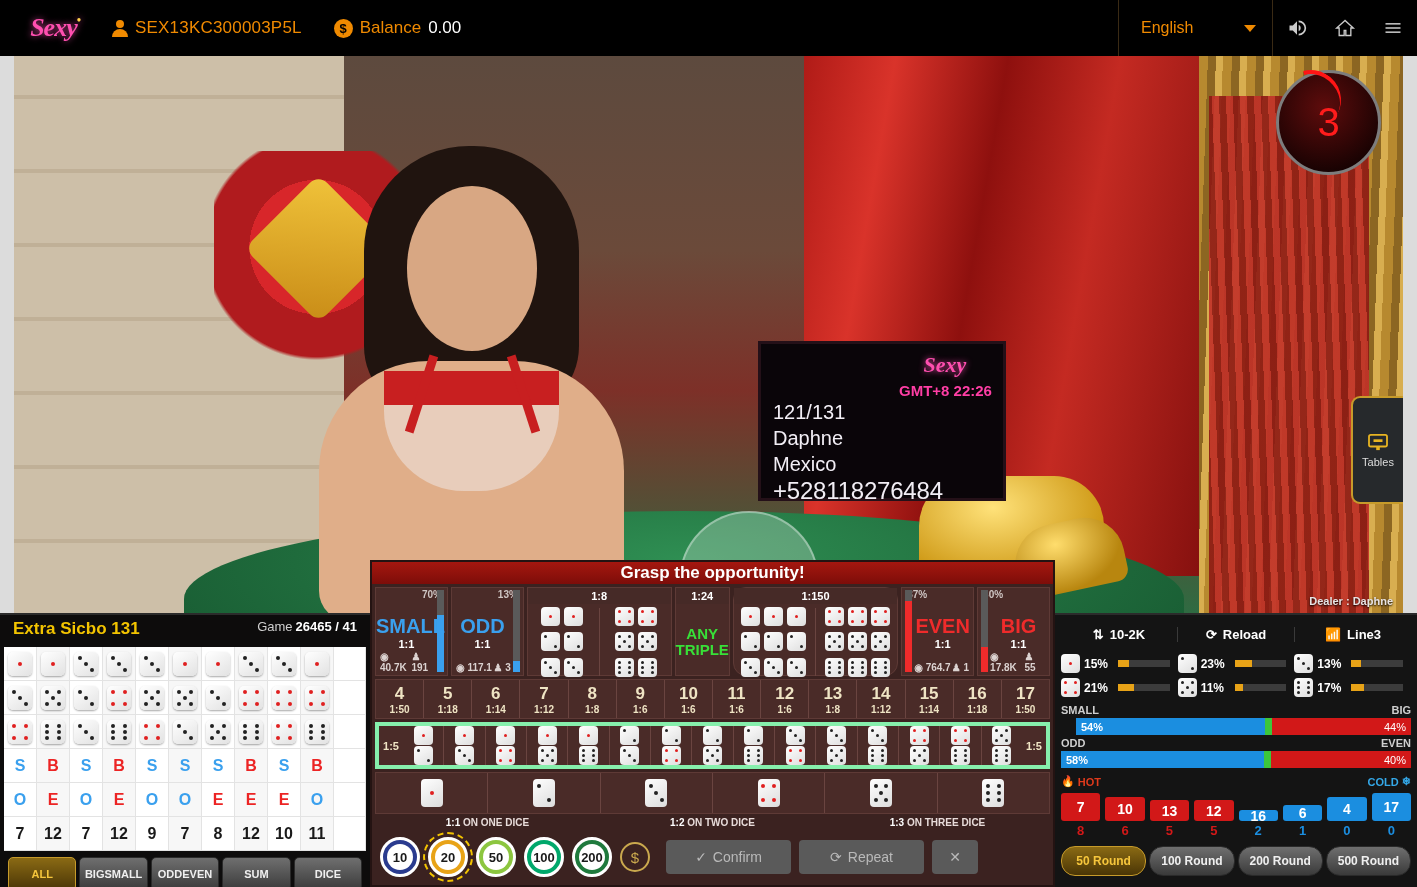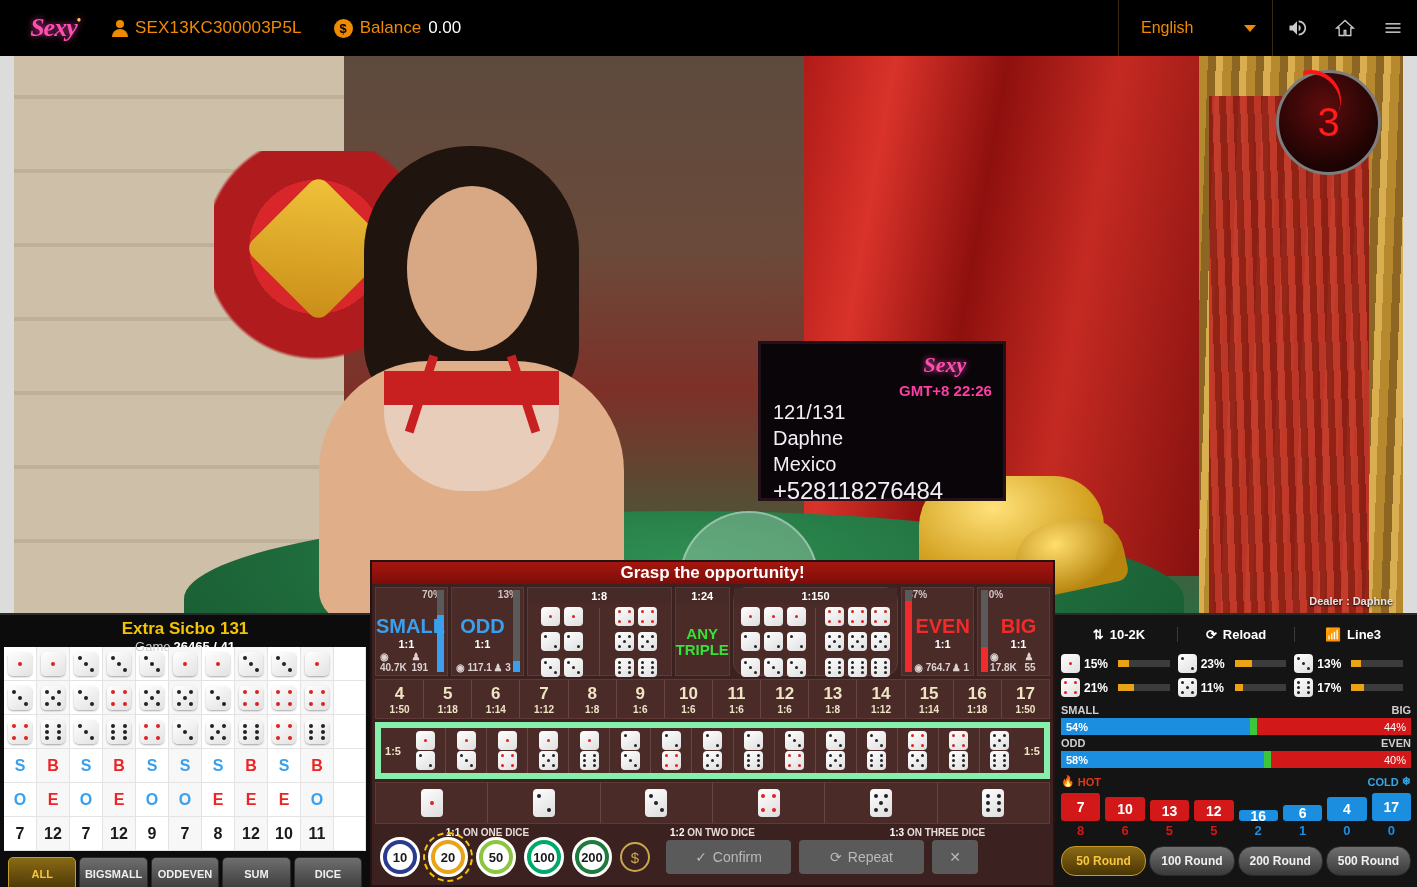--- a/index.html
+++ b/index.html
@@ -88,21 +88,21 @@
   .v-dealerlbl { position:absolute; right:10px; bottom:6px; color:#e8e3e3; font-size:11px; font-weight:bold;
                  text-shadow:0 1px 2px #000;}
   .tables-tab { position:absolute; right:0; top:340px; width:52px; height:108px;
                 background:#26292c; border:2px solid #c79b2a; border-right:none; border-radius:9px 0 0 9px;
                 display:flex; flex-direction:column; align-items:center; justify-content:center; gap:5px;}
   .tables-tab .tlbl { color:#ddd; font-size:11px;}
 
   
   .road { position:absolute; left:0; top:613px; width:370px; height:274px; background:#0d0c0c;
           border-top:2px solid #2b2b2b; padding:4px;}
-  .road-hd { height:28px; display:flex; align-items:center; justify-content:space-between; padding:0 9px;flex-direction:column;}
+  .road-hd { height:28px; display:flex; align-items:flex-start; justify-content:space-between; padding:0 9px;}
   .road-title{ color:#f3c400; font-size:17px; font-weight:bold;}
   .road-game { color:#fff; font-size:13px; font-weight:bold;}
   .road-game .lbl{ color:#cfcfcf; font-weight:normal; margin-right:3px;}
   .grid { background:#fff; width:362px; }
   .grow { display:flex; height:34px; }
   .gcell { width:33px; height:34px; border-right:1px solid #e3e3e3; border-bottom:1px solid #e3e3e3;
            display:flex; align-items:center; justify-content:center; }
   .gcell.alt { background:#f7f7f7;}
   .die { width:24px; height:24px; border-radius:5px; background:linear-gradient(145deg,#fff,#e2e2e2);
          box-shadow:0 1px 2px rgba(0,0,0,.35); display:grid; grid-template-columns:repeat(3,1fr);
@@ -143,21 +143,21 @@
   .die2.red i{background:#e02020;}
   .vdiv { width:1px; background:#6a4440; margin:4px 2px;}
   .anytrip { display:flex;align-items:center;justify-content:center;height:76px;color:#38e038;
              font-size:15px;font-weight:bold;text-align:center;line-height:16px;}
   .numrow { display:flex; height:40px; margin:0 3px; background:#4a2b28; border:1px solid #5e3a36;}
   .numcell{ flex:1; border-right:1px solid #6a4440; display:flex;flex-direction:column;
             align-items:center;justify-content:center;}
   .numcell:last-child{border-right:none;}
   .numcell b{ color:#efe4c4; font-size:17px;}
   .numcell s{ color:#efe4c4; font-size:10px; text-decoration:none; font-weight:bold;}
-  .pairrow{ display:flex; height:57px; margin:3px; background:#4a2b28; border:6px solid #86efac; align-items:stretch;}
+  .pairrow{ display:flex; height:47px; margin:3px; background:#4a2b28; border:4px solid #86efac; align-items:stretch;}
   .pr-side{ width:24px; display:flex;align-items:center;justify-content:center;color:#efe4c4;font-size:11px;font-weight:bold;}
   .pr-mid{ flex:1; display:flex; }
   .pcell{ flex:1; border-right:1px solid #6a4440; display:flex;flex-direction:column;align-items:center;
           justify-content:center; gap:1px;}
   .pcell:last-child{border-right:none;}
   .onedice{ display:flex; height:42px; margin:0 3px; background:#4a2b28; border:1px solid #5e3a36;}
   .odcell{ flex:1; border-right:1px solid #6a4440; display:flex;align-items:center;justify-content:center;}
   .odcell:last-child{border-right:none;}
   .die3 { width:22px;height:28px; border-radius:4px; background:linear-gradient(145deg,#fff,#dcdcdc);
           display:grid;grid-template-columns:repeat(3,1fr);grid-template-rows:repeat(3,1fr);padding:3px;}
@@ -285,20 +285,28 @@
         <div class="sign-line">Mexico</div>
       </div>
       <div class="sign-phone">+528118276484</div>
     </div>
 
     <div class="v-timer">
       <span>3</span>
     </div>
     <div class="v-dealerlbl">Dealer : Daphne</div>
 
+    <div class="tables-tab">
+      <svg width="22" height="18" viewBox="0 0 24 20">
+        <rect x="2" y="2" width="20" height="13" rx="2" fill="none" stroke="#e8b422" stroke-width="2"></rect>
+        <rect x="7" y="7" width="10" height="3" fill="#e8b422"></rect>
+        <rect x="10" y="15" width="4" height="4" fill="#e8b422"></rect>
+      </svg>
+      <span class="tlbl">Tables</span>
+    </div>
   </div>
 
   <div class="road">
     <div class="road-hd">
       <span class="road-title">Extra Sicbo 131</span>
       <span class="road-game">
         <span class="lbl">Game</span><span>26465 / 41</span>
       </span>
     </div>
     <div class="grid" id="road-grid">
@@ -1920,21 +1928,21 @@
             <i style="width:25%"></i>
           </div>
         </div>
       </div>
 
     <div class="sbrow-lbl">
       <span>SMALL</span>
       <span>BIG</span>
     </div>
     <div class="sbar">
-      <div class="l" id="sb-l" style="width: 54%;">54%</div>
+      <div class="l" id="sb-l" style="width: 54%; margin-left: 15px;">54%</div>
       <div class="m"></div>
       <div class="r">44%</div>
     </div>
 
     <div class="sbrow-lbl">
       <span>ODD</span>
       <span>EVEN</span>
     </div>
     <div class="sbar">
       <div class="l" id="oe-l" style="width: 58%;">58%</div>

